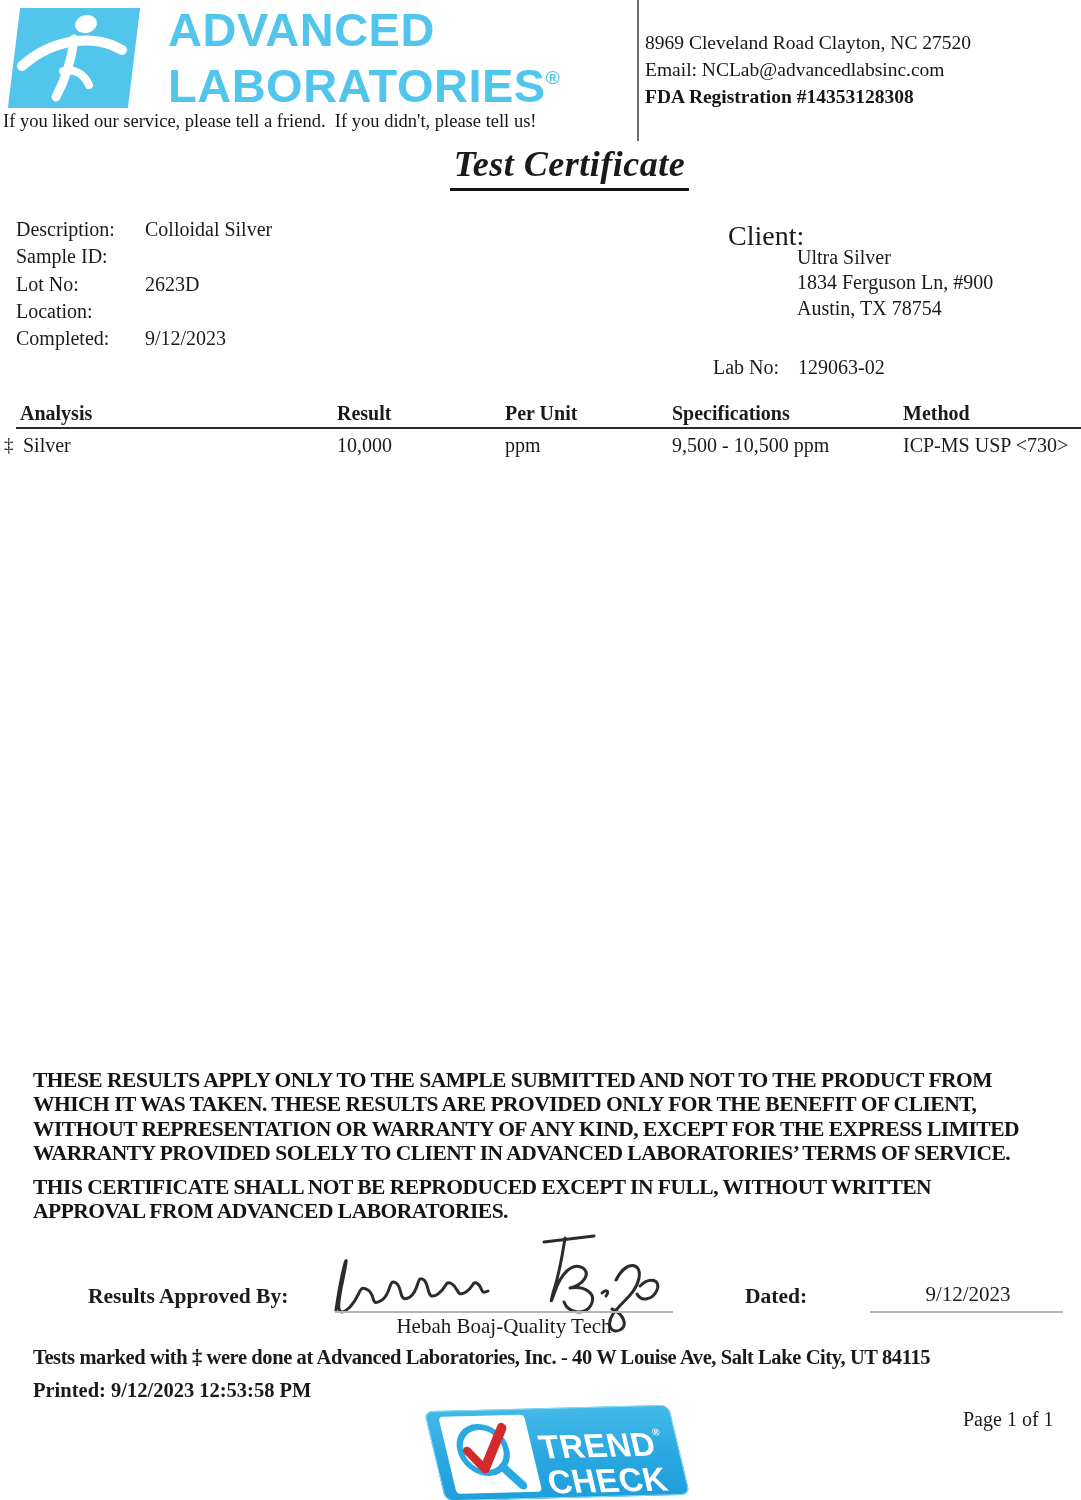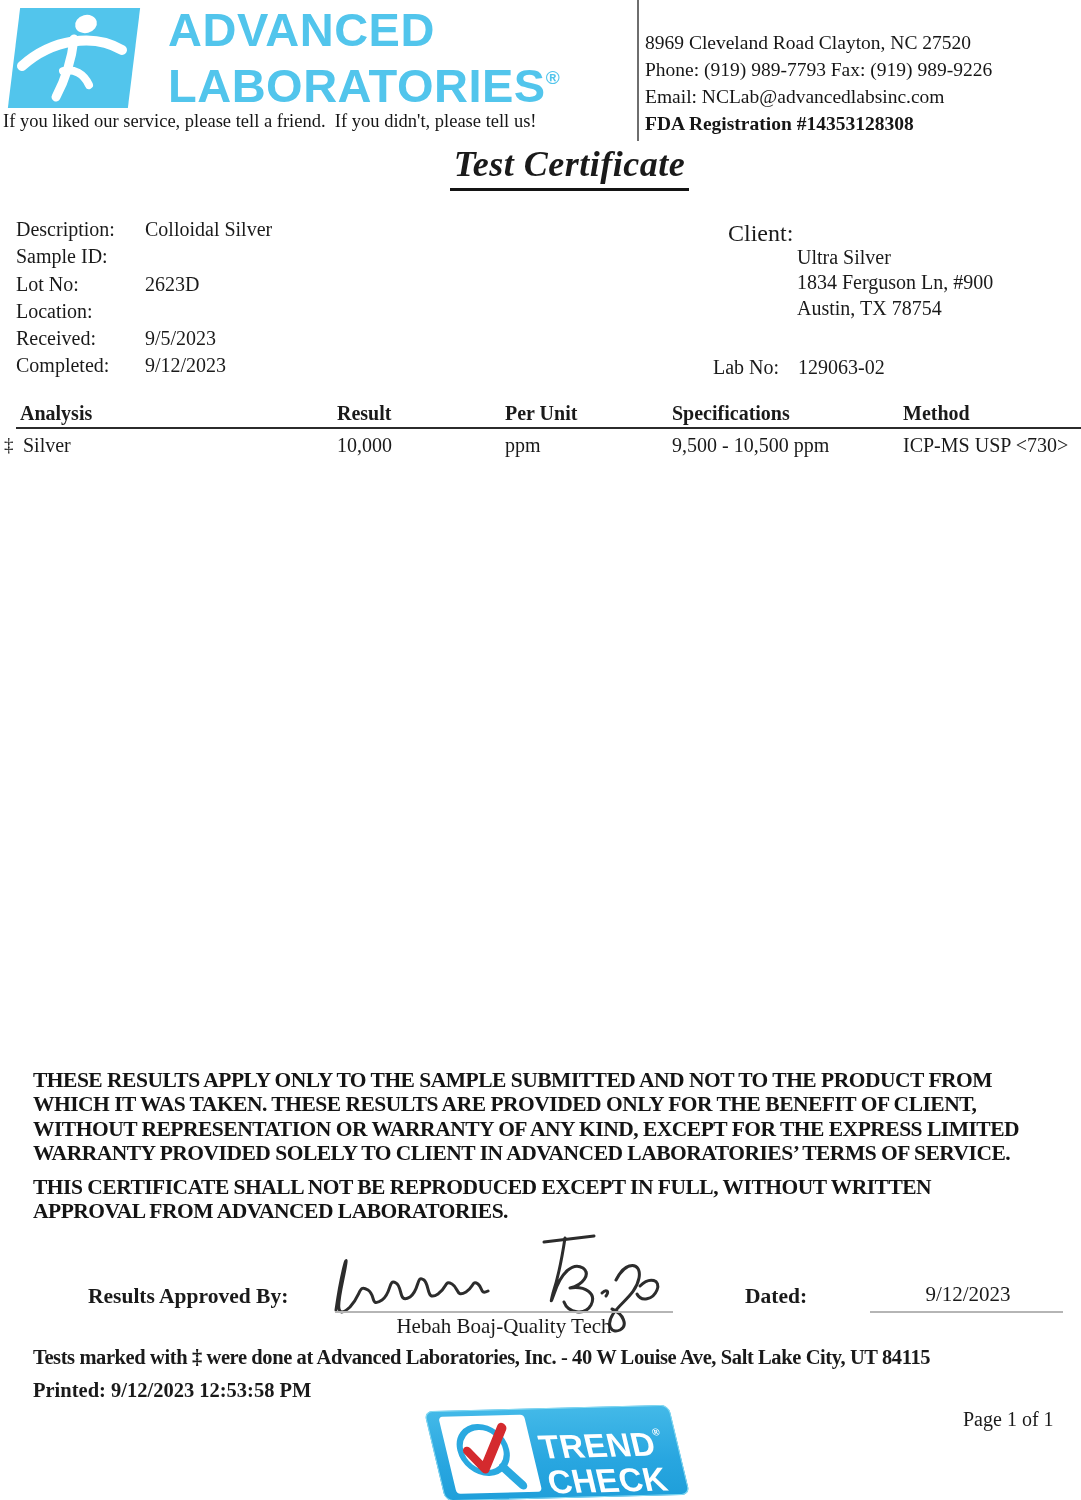--- a/index.html
+++ b/index.html
@@ -35,21 +35,21 @@
     display:inline-block; transform:translateX(11px);
     font-size:36px; font-weight:bold; font-style:italic;
     border-bottom:3.5px solid #141414; padding:0 4px 3px 4px; letter-spacing:0.5px;
   }
 
   
   .info-grid { position:absolute; left:16px; top:216px; font-size:20px; line-height:27.3px; }
   .info-row { display:flex; }
   .ilabel { width:129px; }
   .ival { }
-  .client-label { position:absolute; left:728px; top:220px; font-size:24px; }
+  .client-label { position:absolute; left:728px; top:220px; font-size:28px; }
   .client-block { position:absolute; left:797px; top:245px; font-size:20px; line-height:25.3px; }
   .labno { position:absolute; left:713px; top:356px; font-size:20px; }
   .labno-val { position:absolute; left:85px; top:0; white-space:nowrap; }
 
   
   .tbl-head, .tbl-row { position:absolute; left:0; width:1081px; height:26px; font-size:20px; }
   .tbl-head { top:402px; font-weight:bold;text-align:center; }
   .tbl-row  { top:434px; }
   .tbl-head span, .tbl-row span { position:absolute; white-space:nowrap; }
   .col-analysis { left:20px; }
@@ -115,21 +115,20 @@
     </svg>
   </div>
   <div class="brand-text">
     <div>ADVANCED</div>
     <div><span>LABORATORIES</span><span class="reg">®</span></div>
   </div>
   <div class="tagline">If you liked our service, please tell a friend.  If you didn't, please tell us!</div>
   <div class="hdr-divider"></div>
   <div class="contact">
     <div>8969 Cleveland Road Clayton, NC 27520</div>
-    <div>Phone: (919) 989-7793 Fax: (919) 989-9226</div>
     <div>Email: NCLab@advancedlabsinc.com</div>
     <div class="bold">FDA Registration #14353128308</div>
   </div>
 
   <div class="title-row">
     <span class="doc-title">Test Certificate</span>
   </div>
 
   <div class="info-grid">
     <div class="info-row">
@@ -140,24 +139,20 @@
       <span class="ilabel">Sample ID:</span>
       <span class="ival"></span>
     </div>
     <div class="info-row">
       <span class="ilabel">Lot No:</span>
       <span class="ival">2623D</span>
     </div>
     <div class="info-row">
       <span class="ilabel">Location:</span>
       <span class="ival"></span>
-    </div>
-    <div class="info-row">
-      <span class="ilabel">Received:</span>
-      <span class="ival">9/5/2023</span>
     </div>
     <div class="info-row">
       <span class="ilabel">Completed:</span>
       <span class="ival">9/12/2023</span>
     </div>
   </div>
 
   <div class="client-label">Client:</div>
   <div class="client-block">
     <div>Ultra Silver</div>

